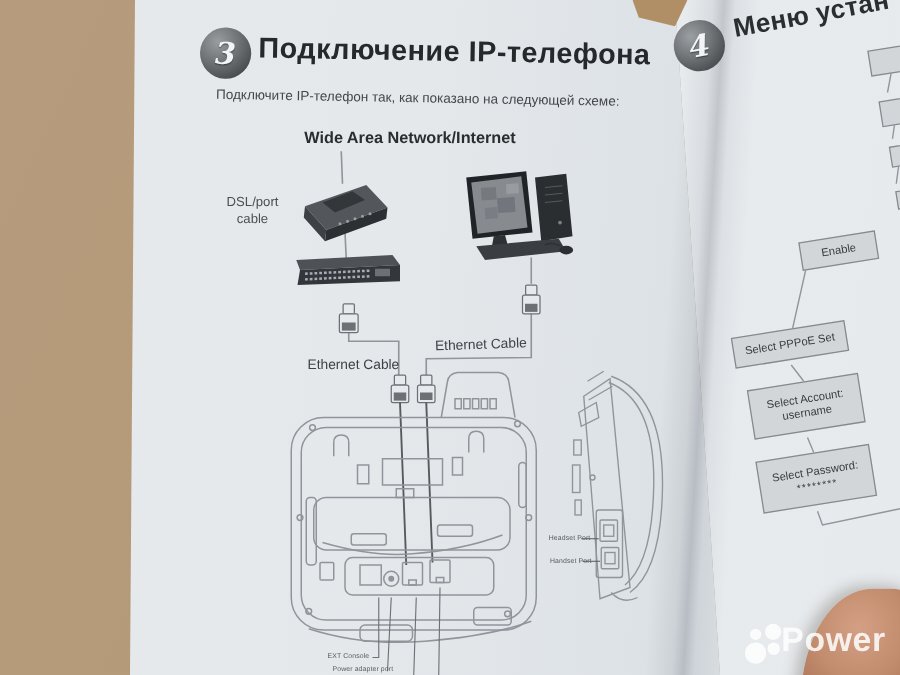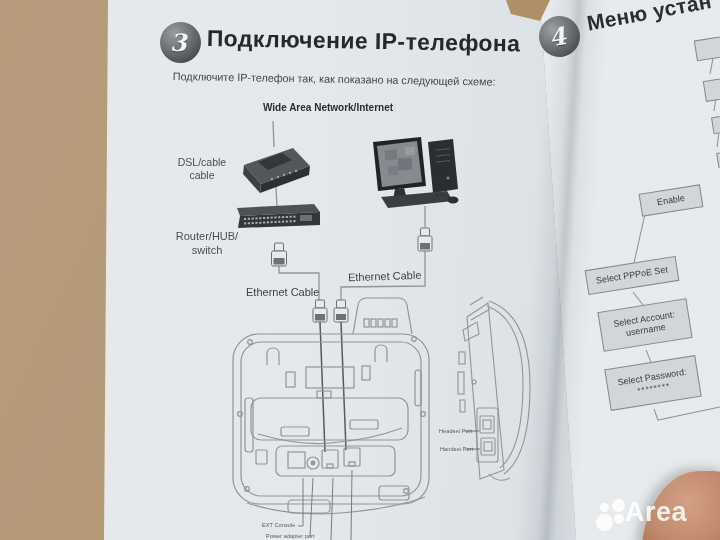--- a/index.html
+++ b/index.html
@@ -38,21 +38,21 @@
     display:flex;align-items:center;justify-content:center;transform:rotate(2deg);
   }
   #badge4{
     position:absolute;left:539px;top:16px;width:41px;height:41px;border-radius:50%;
     background:radial-gradient(circle at 36% 30%,#9ca0a3 0%,#6e7275 45%,#484c4f 80%,#3b3f42 100%);
     display:flex;align-items:center;justify-content:center;transform:rotate(-10deg);
   }
   .badge-num{font-family:"DejaVu Serif",serif;font-style:italic;font-weight:bold;font-size:24px;color:#f2f4f5;text-shadow:0 1px 1px rgba(0,0,0,.4);}
   #main-title{left:207px;top:25px;font-size:23px;font-weight:bold;color:#26292c;letter-spacing:.4px;transform:rotate(1deg);transform-origin:left top;}
   #subtitle{left:173px;top:70px;font-size:10.8px;color:#43474b;transform:rotate(1deg);transform-origin:left top;}
-  #wan-heading{left:220px;top:102px;width:216px;text-align:center;font-size:10px;font-weight:bold;color:#2a2d30;}
+  #wan-heading{left:220px;top:102px;width:216px;text-align:center;font-size:13px;font-weight:bold;color:#2a2d30;}
   #modem-label{left:174px;top:156px;width:56px;text-align:center;font-size:10.5px;line-height:13px;color:#4a4e52;}
   #router-label{left:172px;top:230px;width:70px;text-align:center;font-size:11px;line-height:13.5px;color:#4a4e52;}
   #eth-left{left:246px;top:286px;font-size:11px;color:#3e4246;}
   #eth-right{left:348px;top:270px;font-size:11px;color:#3e4246;transform:rotate(-2deg);}
   .micro{font-size:5.5px;color:#55595d;letter-spacing:.1px;}
   #lbl-headset{left:439px;top:428px;}
   #lbl-handset{left:440px;top:446px;}
   #lbl-ext{left:262px;top:522px;}
   #lbl-power{left:266px;top:533px;}
   
@@ -256,26 +256,22 @@
   </svg>
 
   <div id="badge3">
     <span class="badge-num">3</span>
   </div>
   <div id="main-title" class="txt">Подключение IP-телефона</div>
   <div id="subtitle" class="txt">Подключите IP-телефон так, как показано на следующей схеме:</div>
   <div id="wan-heading" class="txt">Wide Area Network/Internet</div>
 
   <div id="modem-label" class="txt">
-    <div>DSL/cable</div>
+    <div>DSL/port</div>
     <div>cable</div>
-  </div>
-  <div id="router-label" class="txt">
-    <div>Router/HUB/</div>
-    <div>switch</div>
   </div>
   <div id="eth-left" class="txt">Ethernet Cable</div>
   <div id="eth-right" class="txt">Ethernet Cable</div>
 
   <div id="lbl-headset" class="txt micro">Headset Port</div>
   <div id="lbl-handset" class="txt micro">Handset Port</div>
   <div id="lbl-ext" class="txt micro">EXT Console</div>
   <div id="lbl-power" class="txt micro">Power adapter port</div>
 
   <div id="badge4">
@@ -305,16 +301,16 @@
     <span>Select Password:</span>
     <span class="pw-stars">********</span>
   </div>
 
   <div id="finger"></div>
   <div id="watermark">
     <span class="wm-dot" id="wm-d1"></span>
     <span class="wm-dot" id="wm-d2"></span>
     <span class="wm-dot" id="wm-d3"></span>
     <span class="wm-dot" id="wm-d4"></span>
-    <span class="wm-text">Area</span>
+    <span class="wm-text">Power</span>
   </div>
 
 </div>
 
 </body></html>

